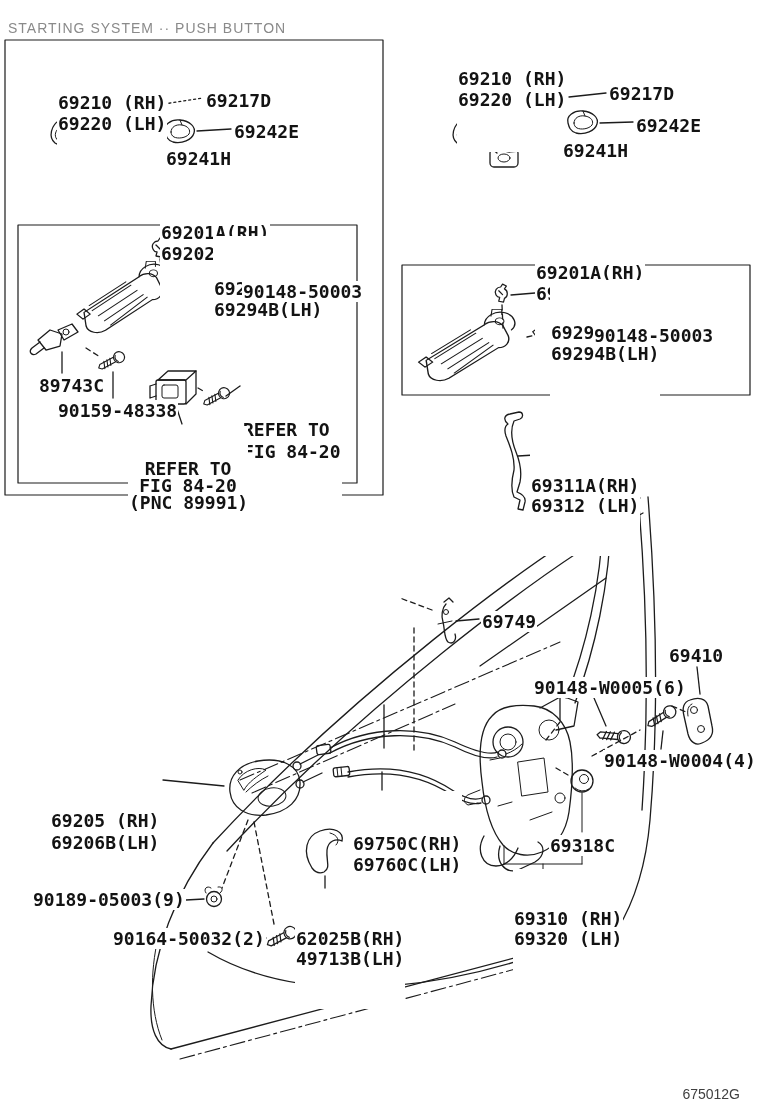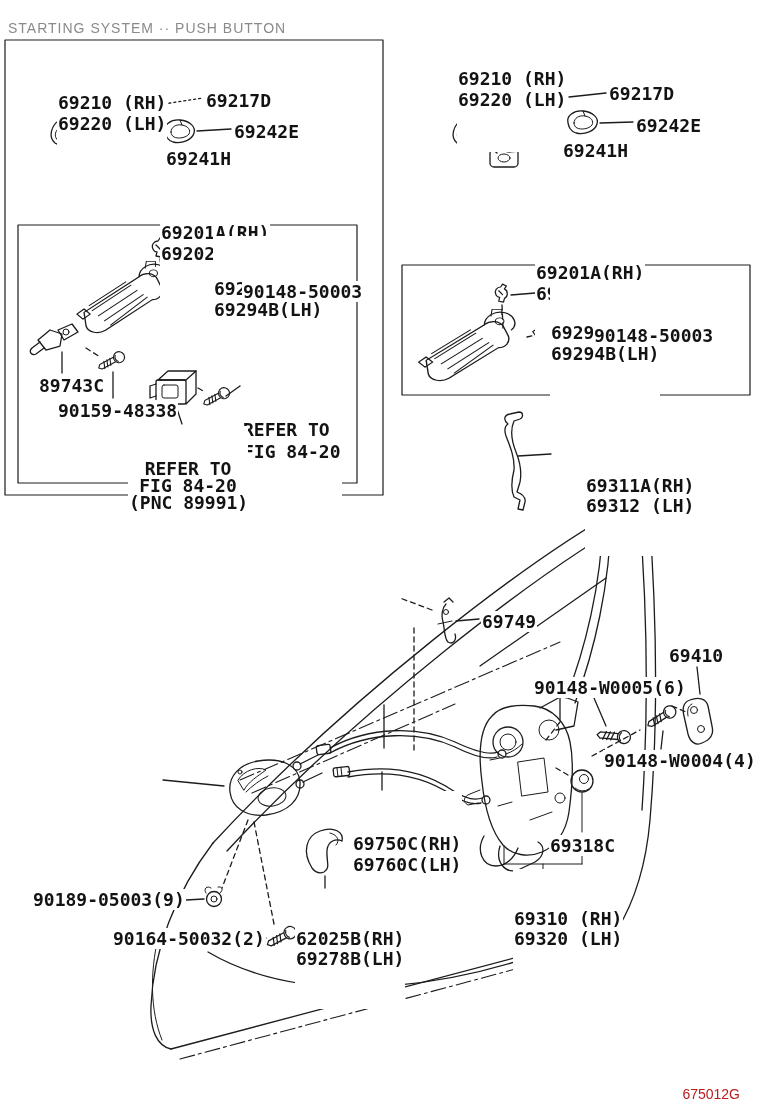--- a/index.html
+++ b/index.html
@@ -12,21 +12,21 @@
   #art .dash{stroke-dasharray:5,4;}
   #art .dot{stroke-dasharray:2,3;}
   #art .chain{stroke-dasharray:15,4,3,4;stroke-width:1.1;}
   .lbl{position:absolute;font:bold 18px "DejaVu Sans Mono",monospace;color:#131313;
        line-height:21px;white-space:pre;background:#fff;padding:0 1px;}
   .lh20{line-height:20px}.lh22{line-height:22px}.lh23{line-height:23px}.lh17{line-height:17px}
   .ctr{text-align:center;}
   #hdr{position:absolute;left:8px;top:20px;font:14px "Liberation Sans","DejaVu Sans",sans-serif;
        color:#8a8a8a;letter-spacing:1px;background:none;}
   #ftr{position:absolute;left:640px;top:1086px;width:100px;text-align:right;
-       font:14px "Liberation Sans","DejaVu Sans",sans-serif;color:#b91c1c;background:none;}
+       font:14px "Liberation Sans","DejaVu Sans",sans-serif;color:#404040;background:none;}
 </style>
 </head>
 <body>
 
 <div id="page">
 
 <svg id="art" width="760" height="1112" viewBox="0 0 760 1112">
   <defs>
     <g id="boltGlyph">
       <circle cx="12" cy="0" r="6.5"></circle>
@@ -316,35 +316,38 @@
   <div class="lbl" style="left:608px;top:83px">69217D</div>
   <div class="lbl" style="left:635px;top:115px">69242E</div>
   <div class="lbl" style="left:562px;top:140px">69241H</div>
   <div class="lbl" style="left:535px;top:220px">
     <div>69201A(RH)</div><div>69202A(LH)</div>
   </div>
   <div class="lbl" style="left:550px;top:280px">
     <div>69293G(RH)</div><div>69294B(LH)</div>
   </div>
   <div class="lbl" style="left:593px;top:325px">90148-50003</div>
-  <div class="lbl lh20" style="left:585px;top:436px">
+  <div class="lbl lh20" style="left:530px;top:436px">
     <div>69311A(RH)</div><div>69312 (LH)</div>
   </div>
 
   <div class="lbl" style="left:481px;top:611px">69749</div>
   <div class="lbl" style="left:668px;top:645px">69410</div>
   <div class="lbl" style="left:533px;top:677px">90148-W0005(6)</div>
   <div class="lbl" style="left:603px;top:750px">90148-W0004(4)</div>
+  <div class="lbl lh22" style="left:50px;top:766px">
+    <div>69205 (RH)</div><div>69206B(LH)</div>
+  </div>
   <div class="lbl" style="left:352px;top:791px">
     <div>69750C(RH)</div><div>69760C(LH)</div>
   </div>
   <div class="lbl" style="left:549px;top:835px">69318C</div>
   <div class="lbl lh20" style="left:513px;top:869px">
     <div>69310 (RH)</div><div>69320 (LH)</div>
   </div>
   <div class="lbl" style="left:32px;top:889px">90189-05003(9)</div>
   <div class="lbl" style="left:112px;top:928px">90164-50032(2)</div>
   <div class="lbl lh20" style="left:295px;top:889px">
-    <div>62025B(RH)</div><div>69278B(LH)</div>
+    <div>62025B(RH)</div><div>49713B(LH)</div>
   </div>
 
   <div id="ftr">675012G</div>
 </div>
 
 </body></html>

